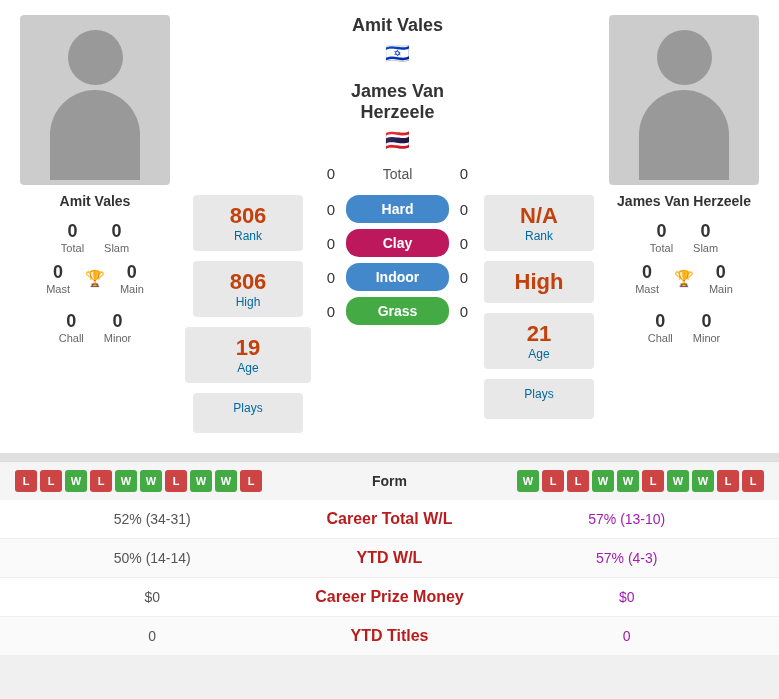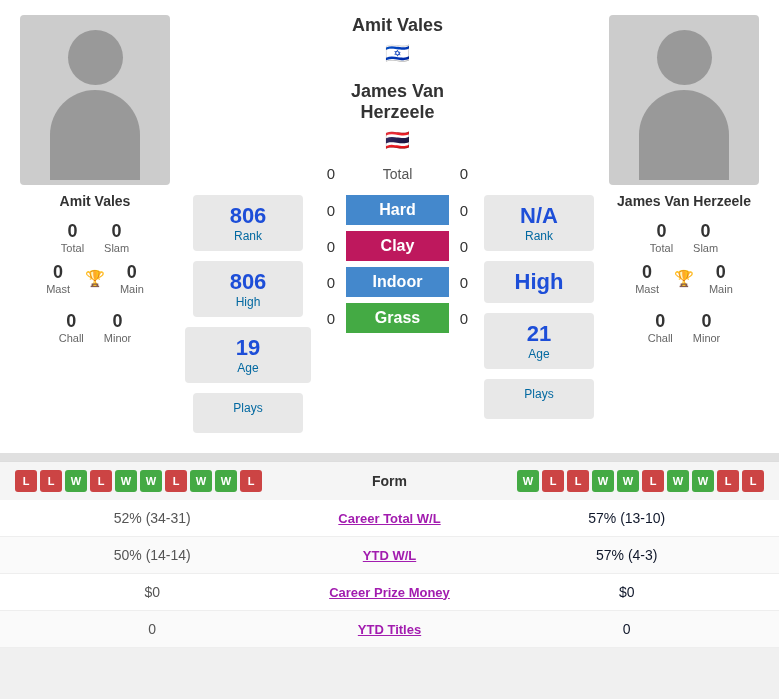--- a/index.html
+++ b/index.html
@@ -21,52 +21,52 @@
     .player-stats { display: flex; flex-wrap: wrap; justify-content: center; margin-top: 8px; gap: 0; }
     .stat-item { text-align: center; padding: 4px 10px; }
     .stat-value { font-size: 18px; font-weight: bold; color: #333; }
     .stat-label { font-size: 11px; color: #666; }
 
     .trophy-row { display: flex; justify-content: center; gap: 5px; align-items: center; }
     .trophy-icon { color: #4488cc; font-size: 16px; }
 
     
     .stats-card { background: #e8e8e8; border-radius: 4px; margin: 5px; padding: 8px 15px; text-align: center; }
-    .stats-card .big-num { font-size: 22px; font-weight: bold; color: #1d4ed8; }
+    .stats-card .big-num { font-size: 22px; font-weight: bold; color: #c2410c; }
     .stats-card .label { font-size: 12px; color: #0369a1; }
 
     .player-name-center { font-size: 18px; font-weight: bold; text-align: center; color: #333; margin-bottom: 5px; }
 
     .flag { font-size: 20px; margin-bottom: 8px; }
 
     .score-row { display: flex; align-items: center; width: 100%; margin: 3px 0; }
     .score-num { width: 30px; text-align: center; font-size: 15px; color: #333; }
-    .surface-btn { flex: 1; padding: 6px 0; text-align: center; color: #fff; font-size: 16px; font-weight: bold; border-radius: 0; }
+    .surface-btn { flex: 1; padding: 6px 0; text-align: center; color: #fff; font-size: 14px; font-weight: bold; border-radius: 13px; }
     .surface-hard { background: #4488cc; }
     .surface-clay { background: #be185d; }
     .surface-indoor { background: #4488cc; }
     .surface-grass { background: #44aa44; }
 
     .total-row { display: flex; align-items: center; width: 100%; margin: 5px 0 10px; }
     .total-label { flex: 1; text-align: center; font-size: 14px; color: #555; }
 
     
     .form-section { background: #f5f5f5; padding: 8px 15px; display: flex; align-items: center; border-top: 1px solid #ddd; }
     .form-badges { display: flex; gap: 3px; align-items: center; }
     .form-badge { width: 22px; height: 22px; border-radius: 3px; display: flex; align-items: center; justify-content: center; color: #fff; font-size: 11px; font-weight: bold; }
     .badge-w { background: #44aa44; }
     .badge-l { background: #cc4444; }
     .form-label { flex: 1; text-align: center; font-size: 14px; font-weight: bold; color: #333; }
 
     
     .stats-row { display: flex; align-items: center; padding: 10px 15px; border-bottom: 1px solid #eee; background: #fff; }
     .stats-row:nth-child(even) { background: #fafafa; }
     .stats-row .left-val { flex: 1; text-align: center; font-size: 14px; color: #555; }
-    .stats-row .right-val { flex: 1; text-align: center; font-size: 14px; color: #0f172a; }
-    .stats-row .center-label { width: 200px; text-align: center; font-size: 13px; font-weight: bold; color: #a21caf; text-decoration: underline; }
+    .stats-row .right-val { flex: 1; text-align: center; font-size: 14px; color: #a21caf; }
+    .stats-row .center-label { width: 200px; text-align: center; font-size: 16px; font-weight: bold; color: #b91c1c; }
 
     .player-middle { display: flex; flex-direction: column; align-items: center; flex: 0 0 110px; }
     .player-right-col { display: flex; flex-direction: column; align-items: center; flex: 0 0 110px; }
 
     .center-col { flex: 1; display: flex; flex-direction: column; align-items: center; }
 
     
     .section-divider { height: 8px; background: #e0e0e0; }
   </style>
 </head>

